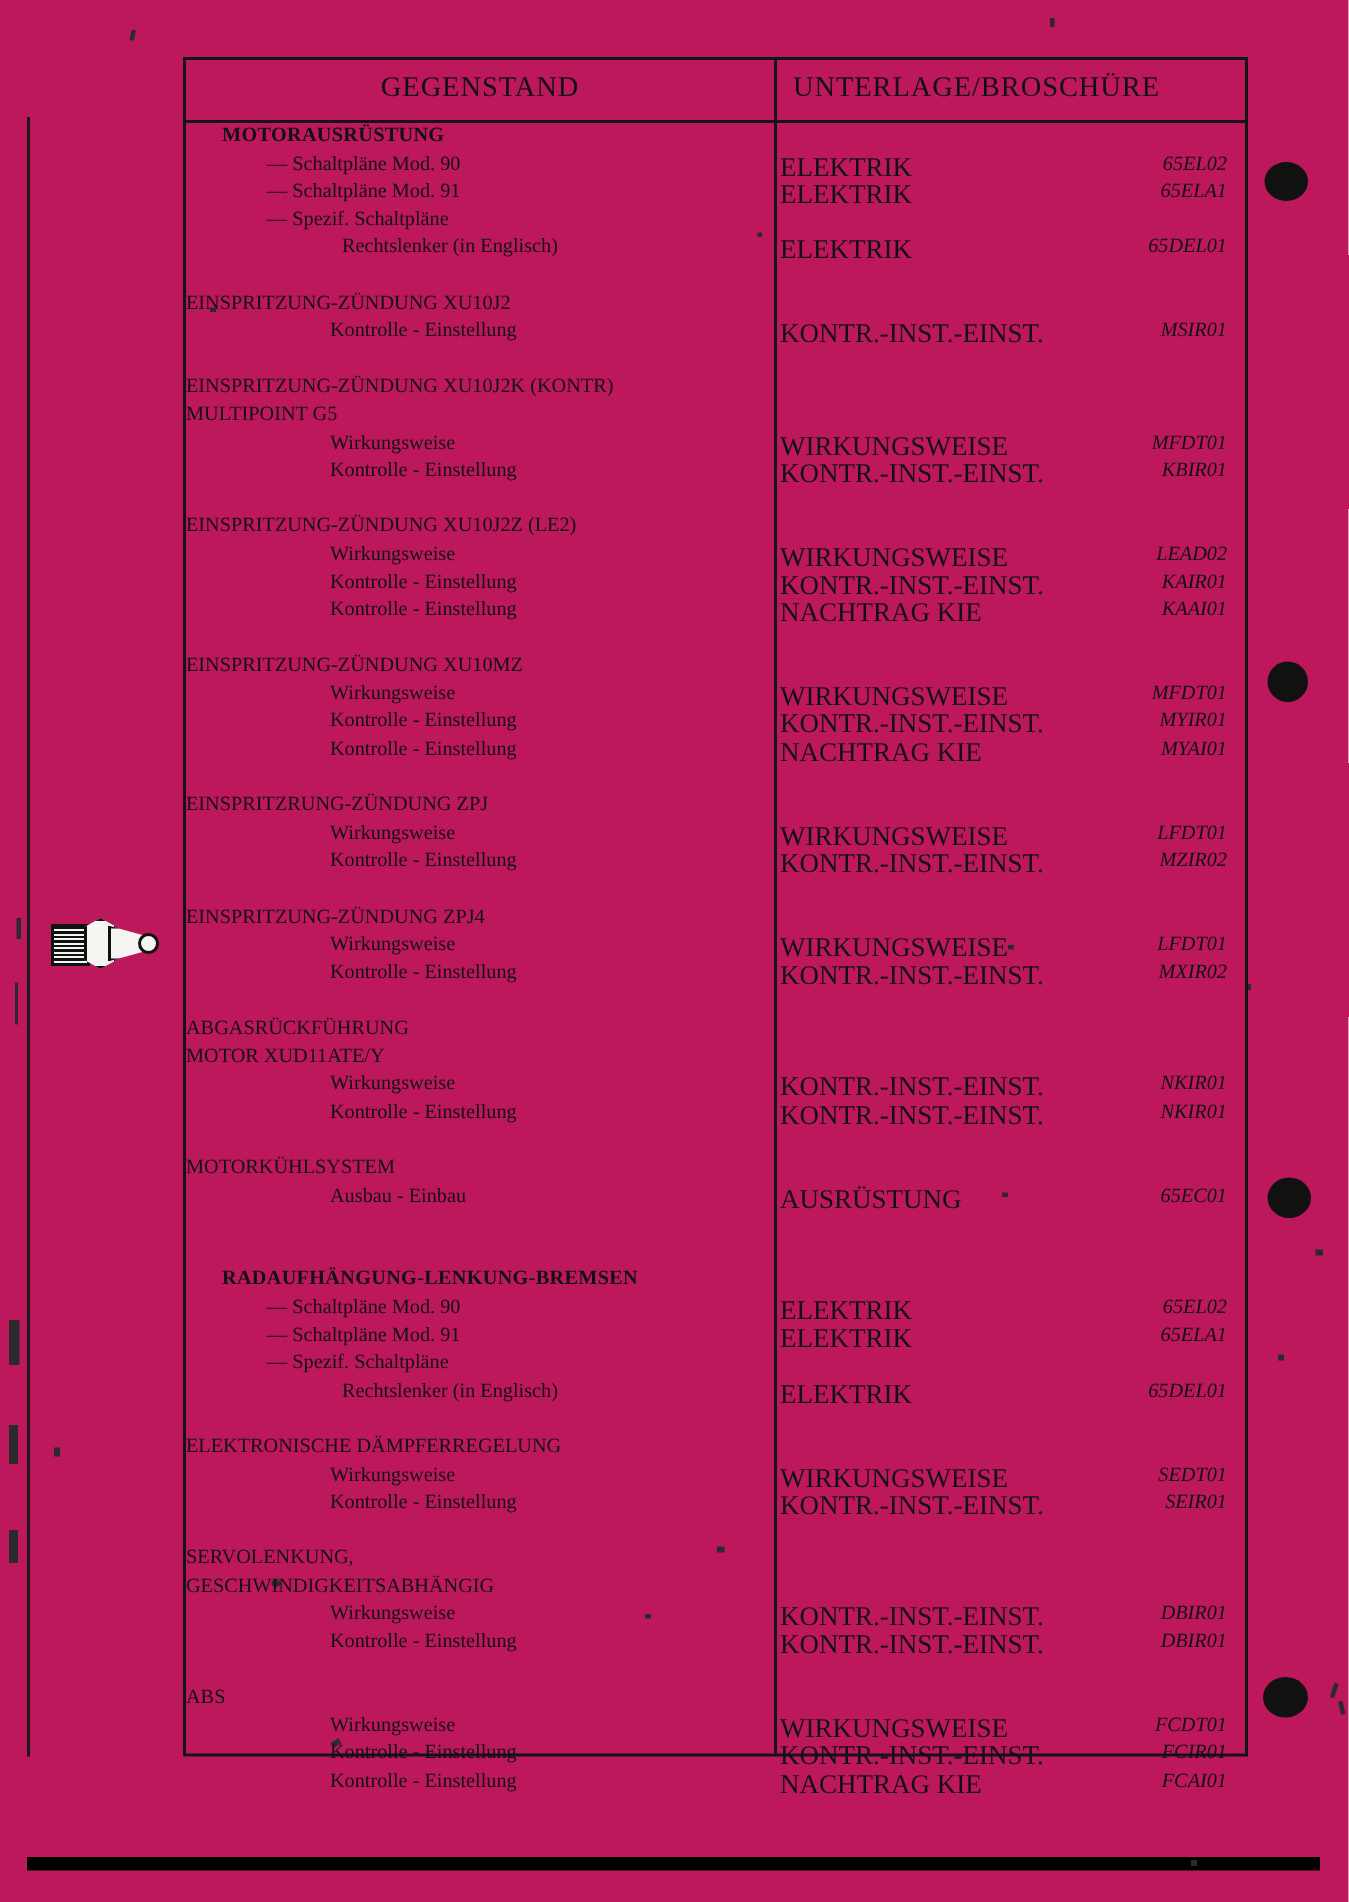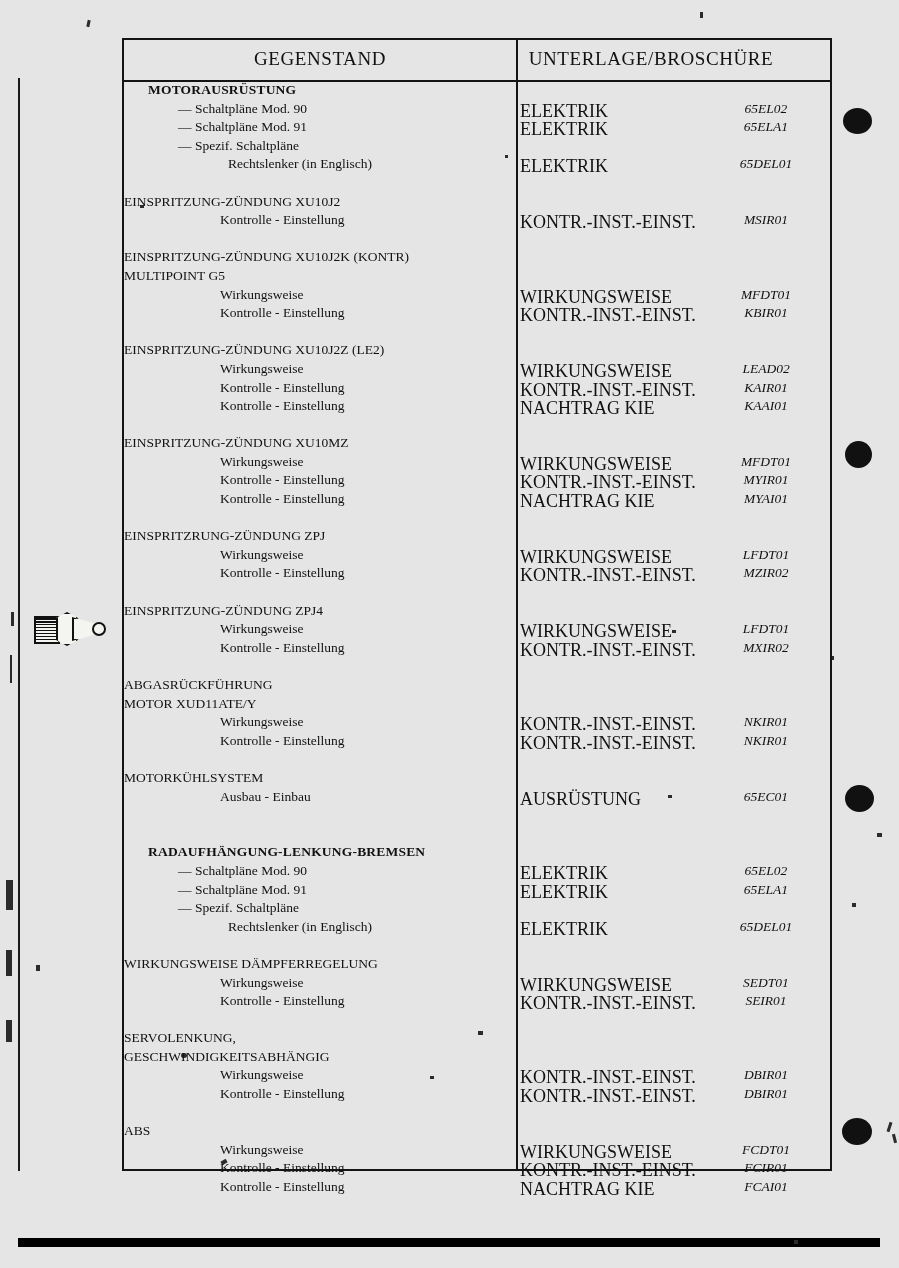--- a/index.html
+++ b/index.html
@@ -12,21 +12,21 @@
     height: 1268px;
     position: relative;
     font-family: "Liberation Serif", serif;
     color: #111111;
     overflow: hidden;
   }
 
   .page {
     position: absolute;
     inset: 0;
-    background: #e5e5e5;
+    background: #be185d;
   }
 
   
   .frame-left {
     position: absolute;
     left: 18px;
     top: 78px;
     width: 2px;
     height: 1093px;
     background: #1a1a1a;
@@ -112,21 +112,21 @@
     font-size: 18px;
     white-space: nowrap;
   }
   .row .code {
     position: absolute;
     left: 590px;
     top: 0;
     width: 116px;
     font-size: 13.5px;
     font-style: italic;
-    text-align: center;
+    text-align: right;
     padding-right: 12px;
     box-sizing: border-box;
     white-space: nowrap;
   }
 
   
   .ind-section { padding-left: 24px; font-weight: bold; letter-spacing: 0.2px; }
   .ind-dash    { padding-left: 82px; text-indent: -28px; }
   .ind-sub     { padding-left: 104px; }
   .ind-item    { padding-left: 96px; font-family: Liberation Serif, serif; }
@@ -491,21 +491,21 @@
           <div class="left ind-sub">Rechtslenker (in Englisch)</div>
           <div class="doc">ELEKTRIK</div>
           <div class="code">65DEL01</div>
         </div>
         <div class="row">
           <div class="left ind-item"></div>
           <div class="doc"></div>
           <div class="code"></div>
         </div>
         <div class="row">
-          <div class="left ind-head">WIRKUNGSWEISE DÄMPFERREGELUNG</div>
+          <div class="left ind-head">ELEKTRONISCHE DÄMPFERREGELUNG</div>
           <div class="doc"></div>
           <div class="code"></div>
         </div>
         <div class="row">
           <div class="left ind-item">Wirkungsweise</div>
           <div class="doc">WIRKUNGSWEISE</div>
           <div class="code">SEDT01</div>
         </div>
         <div class="row">
           <div class="left ind-item">Kontrolle - Einstellung</div>

